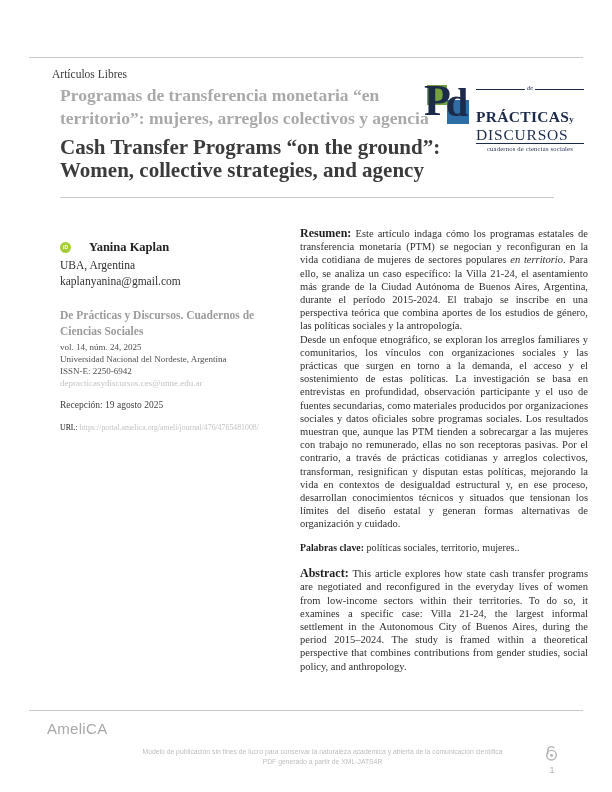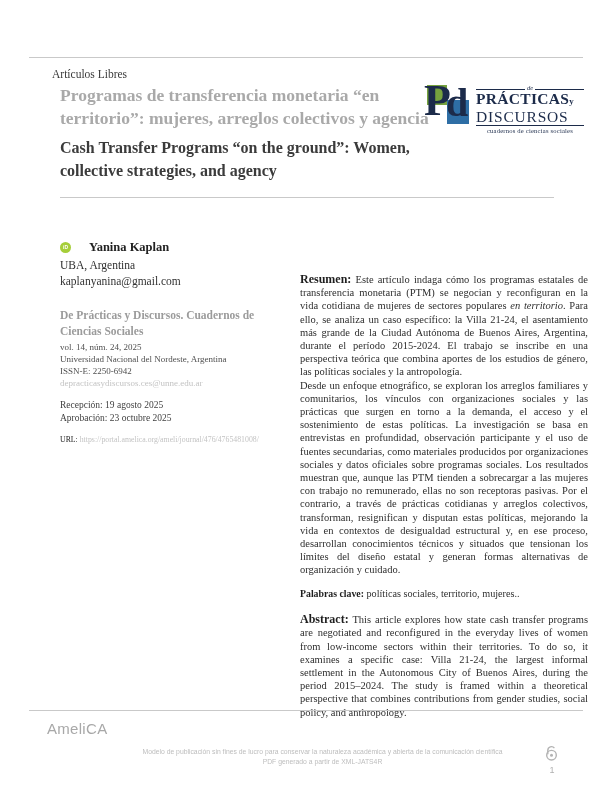--- a/index.html
+++ b/index.html
@@ -7,35 +7,35 @@
         font-family:"Liberation Serif", serif;color:#2f2f2f;}
   .rule{position:absolute;height:0;border-top:1px solid #c9c9c9;}
   .rule-top{left:29px;width:554px;top:57px;}
   .rule-mid{left:60px;width:494px;top:197px;}
   .rule-bottom{left:29px;width:554px;top:710px;}
 
   .section-label{position:absolute;left:52px;top:68px;font-size:11.5px;color:#3a3a3a;}
   .title-es{position:absolute;left:60px;top:84px;width:378px;margin:0;
             font-size:17.5px;line-height:23px;font-weight:bold;color:#a9a9a9;}
   .title-en{position:absolute;left:60px;top:136px;width:392px;margin:0;
-            font-size:16px;line-height:23px;font-weight:bold;color:#3b3b3b;}
+            font-size:21px;line-height:23px;font-weight:bold;color:#3b3b3b;}
 
   
   .logo{position:absolute;left:424px;top:82px;width:162px;display:flex;align-items:flex-start;}
   .logo-mark{position:relative;width:48px;height:46px;flex:0 0 48px;}
   .mark-green{position:absolute;left:3px;top:3px;width:20px;height:20px;background:#76a23e;}
   .mark-blue{position:absolute;left:23px;top:18px;width:22px;height:24px;background:#2e6ea5;}
   .mark-p,.mark-d{position:absolute;font-weight:bold;color:#1c2b4a;
                   font-family:"Liberation Serif",serif;}
   .mark-p{left:0px;top:-7px;font-size:44px;}
   .mark-d{left:22px;top:-3px;font-size:40px;}
   .logo-text{margin-left:4px;color:#1c2b4a;width:108px;}
   .logo-de-row{border-bottom:1px solid #1c2b4a;text-align:center;line-height:7px;height:7px;}
   .logo-de{font-size:6.5px;font-style:italic;background:#fff;padding:0 2px;position:relative;top:-1px;}
-  .logo-line1{font-size:15.5px;font-weight:bold;letter-spacing:.3px;line-height:16px;margin-top:1px;}
+  .logo-line1{font-size:15.5px;font-weight:bold;letter-spacing:.3px;line-height:16px;margin-top:19px;}
   .logo-y{font-size:9px;font-weight:bold;}
   .logo-line2{font-size:15.5px;font-weight:normal;letter-spacing:.8px;line-height:15px;
               border-bottom:1px solid #1c2b4a;padding-bottom:1px;}
   .logo-tagline{font-size:6.6px;text-align:center;margin-top:1px;letter-spacing:.2px;}
 
   
   .left-col{position:absolute;left:60px;top:240px;width:222px;}
   .author-row{display:flex;align-items:center;gap:18px;}
   .orcid{display:inline-block;width:11px;height:11px;border-radius:50%;background:#a6ce39;
          color:#fff;font-family:"Liberation Sans",sans-serif;font-size:5px;font-weight:bold;
@@ -47,21 +47,21 @@
   .meta{font-size:9px;line-height:11px;color:#4f4f4f;margin-top:1px;}
   .meta-first{margin-top:3px;}
   .meta-gray{color:#c3c3c3;}
   .dates{margin-top:10px;}
   .date-line{font-size:9.5px;line-height:12.5px;color:#3f3f3f;}
   .url-row{margin-top:11px;font-size:7.8px;line-height:10px;}
   .url-label{font-weight:normal;color:#222;margin-top:30px;}
   .url-link{color:#c3c3c3;}
 
   
-  .right-col{position:absolute;left:300px;top:227px;width:288px;text-align:justify;margin-top:46px;}
+  .right-col{position:absolute;left:300px;top:227px;width:288px;text-align:justify;}
   .para{margin:0;font-size:10.5px;line-height:13.2px;color:#2e2e2e;}
   .blabel{font-weight:bold;font-size:12px;color:#1e1e1e;}
   .keywords{margin:11px 0 0 0;font-size:10.2px;line-height:12.5px;}
   .blabel-sm{font-weight:bold;font-size:9.8px;color:#1e1e1e;}
   .abstract-para{margin-top:13px;}
 
   
   .footer-brand{position:absolute;left:47px;top:720px;font-family:"Liberation Sans",sans-serif;
                 font-size:15px;color:#a8a8a8;letter-spacing:.3px;}
   .footer-note{position:absolute;left:105px;top:747px;width:435px;text-align:center;
@@ -109,21 +109,20 @@
     <div class="email">kaplanyanina@gmail.com</div>
 
     <div class="journal-name">De Prácticas y Discursos. Cuadernos de Ciencias Sociales</div>
     <div class="meta meta-first">vol. 14, núm. 24, 2025</div>
     <div class="meta">Universidad Nacional del Nordeste, Argentina</div>
     <div class="meta">ISSN-E: 2250-6942</div>
     <div class="meta meta-gray">depracticasydiscursos.ces@unne.edu.ar</div>
 
     <div class="dates">
       <div class="date-line">Recepción: 19 agosto 2025</div>
-      <div class="date-line">Aprobación: 23 octubre 2025</div>
     </div>
 
     <div class="url-row">
       <span class="url-label">URL:</span><span class="url-link"> https://portal.amelica.org/ameli/journal/476/4765481008/</span>
     </div>
   </div>
 
   <div class="right-col">
     <p class="para"><span class="blabel">Resumen:</span><span> Este artículo indaga cómo los programas estatales de transferencia monetaria (PTM) se negocian y reconfiguran en la vida cotidiana de mujeres de sectores populares </span><em>en territorio</em><span>. Para ello, se analiza un caso específico: la Villa 21-24, el asentamiento más grande de la Ciudad Autónoma de Buenos Aires, Argentina, durante el período 2015-2024. El trabajo se inscribe en una perspectiva teórica que combina aportes de los estudios de género, las políticas sociales y la antropología.</span></p>
     <p class="para">Desde un enfoque etnográfico, se exploran los arreglos familiares y comunitarios, los vínculos con organizaciones sociales y las prácticas que surgen en torno a la demanda, el acceso y el sostenimiento de estas políticas. La investigación se basa en entrevistas en profundidad, observación participante y el uso de fuentes secundarias, como materiales producidos por organizaciones sociales y datos oficiales sobre programas sociales. Los resultados muestran que, aunque las PTM tienden a sobrecargar a las mujeres con trabajo no remunerado, ellas no son receptoras pasivas. Por el contrario, a través de prácticas cotidianas y arreglos colectivos, transforman, resignifican y disputan estas políticas, mejorando la vida en contextos de desigualdad estructural y, en ese proceso, desarrollan conocimientos técnicos y situados que tensionan los límites del diseño estatal y generan formas alternativas de organización y cuidado.</p>

